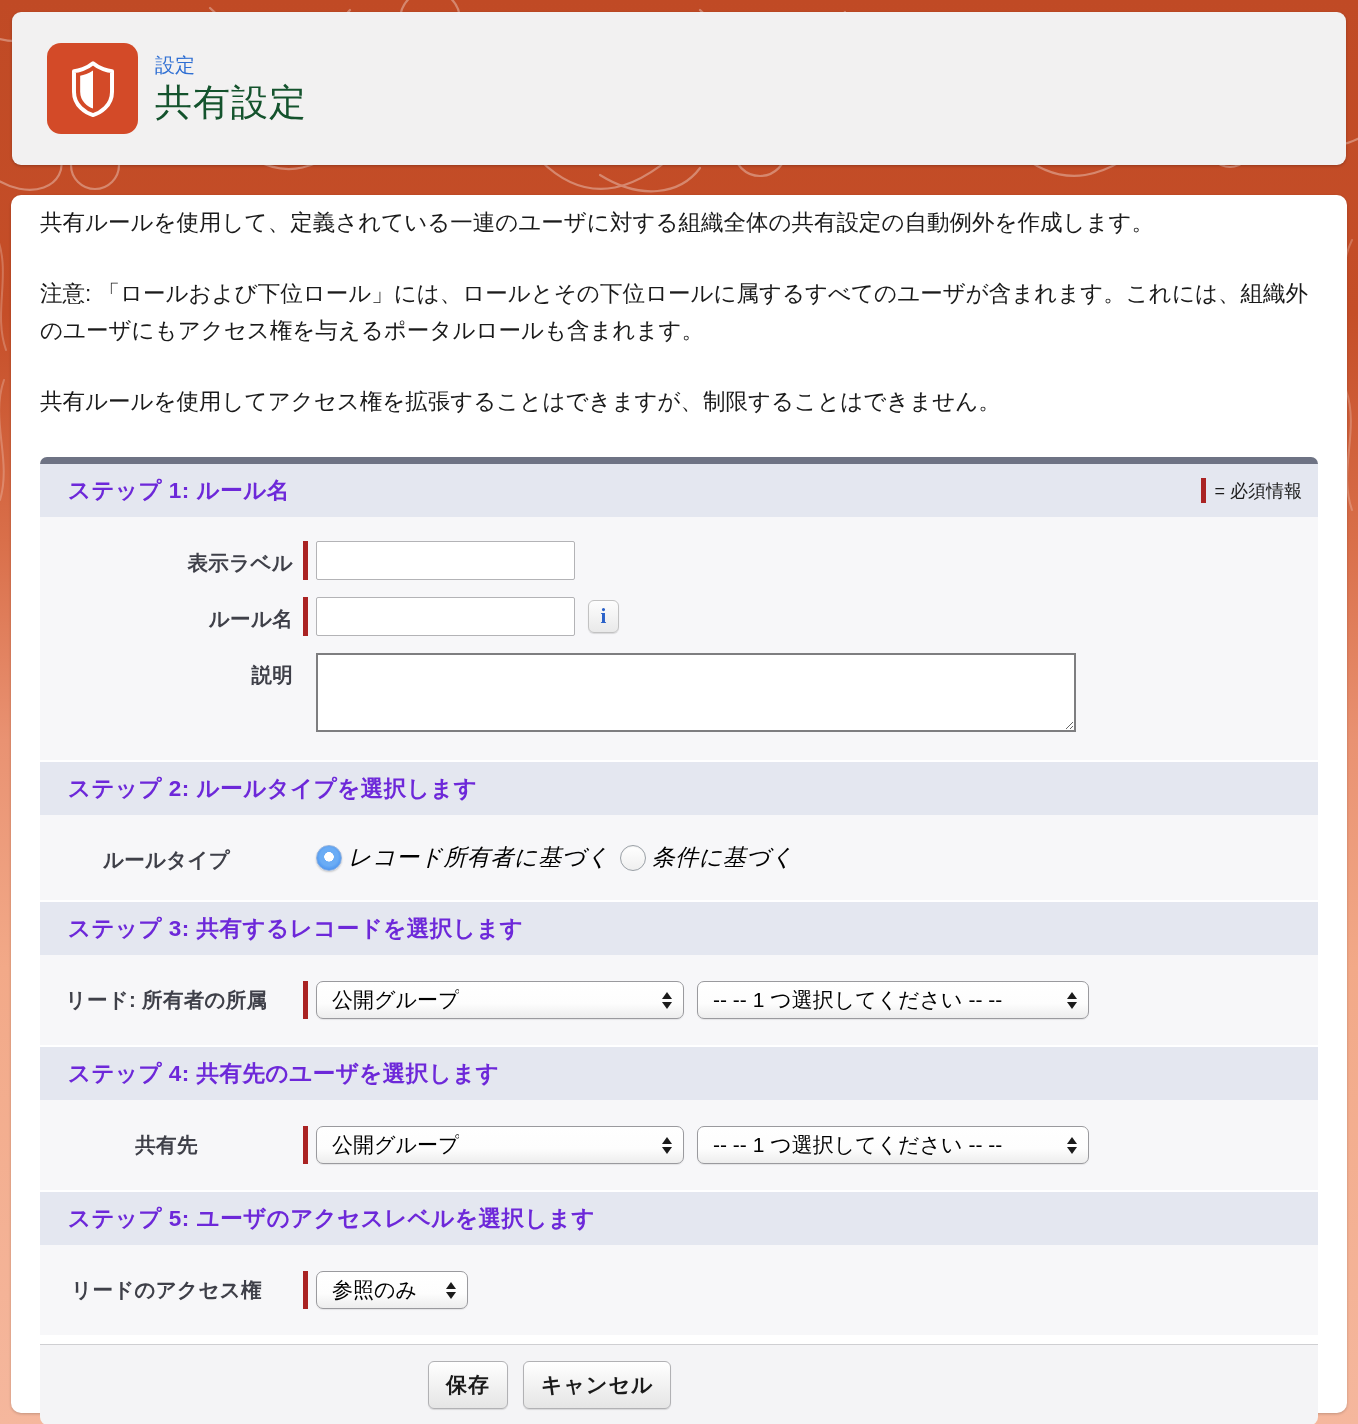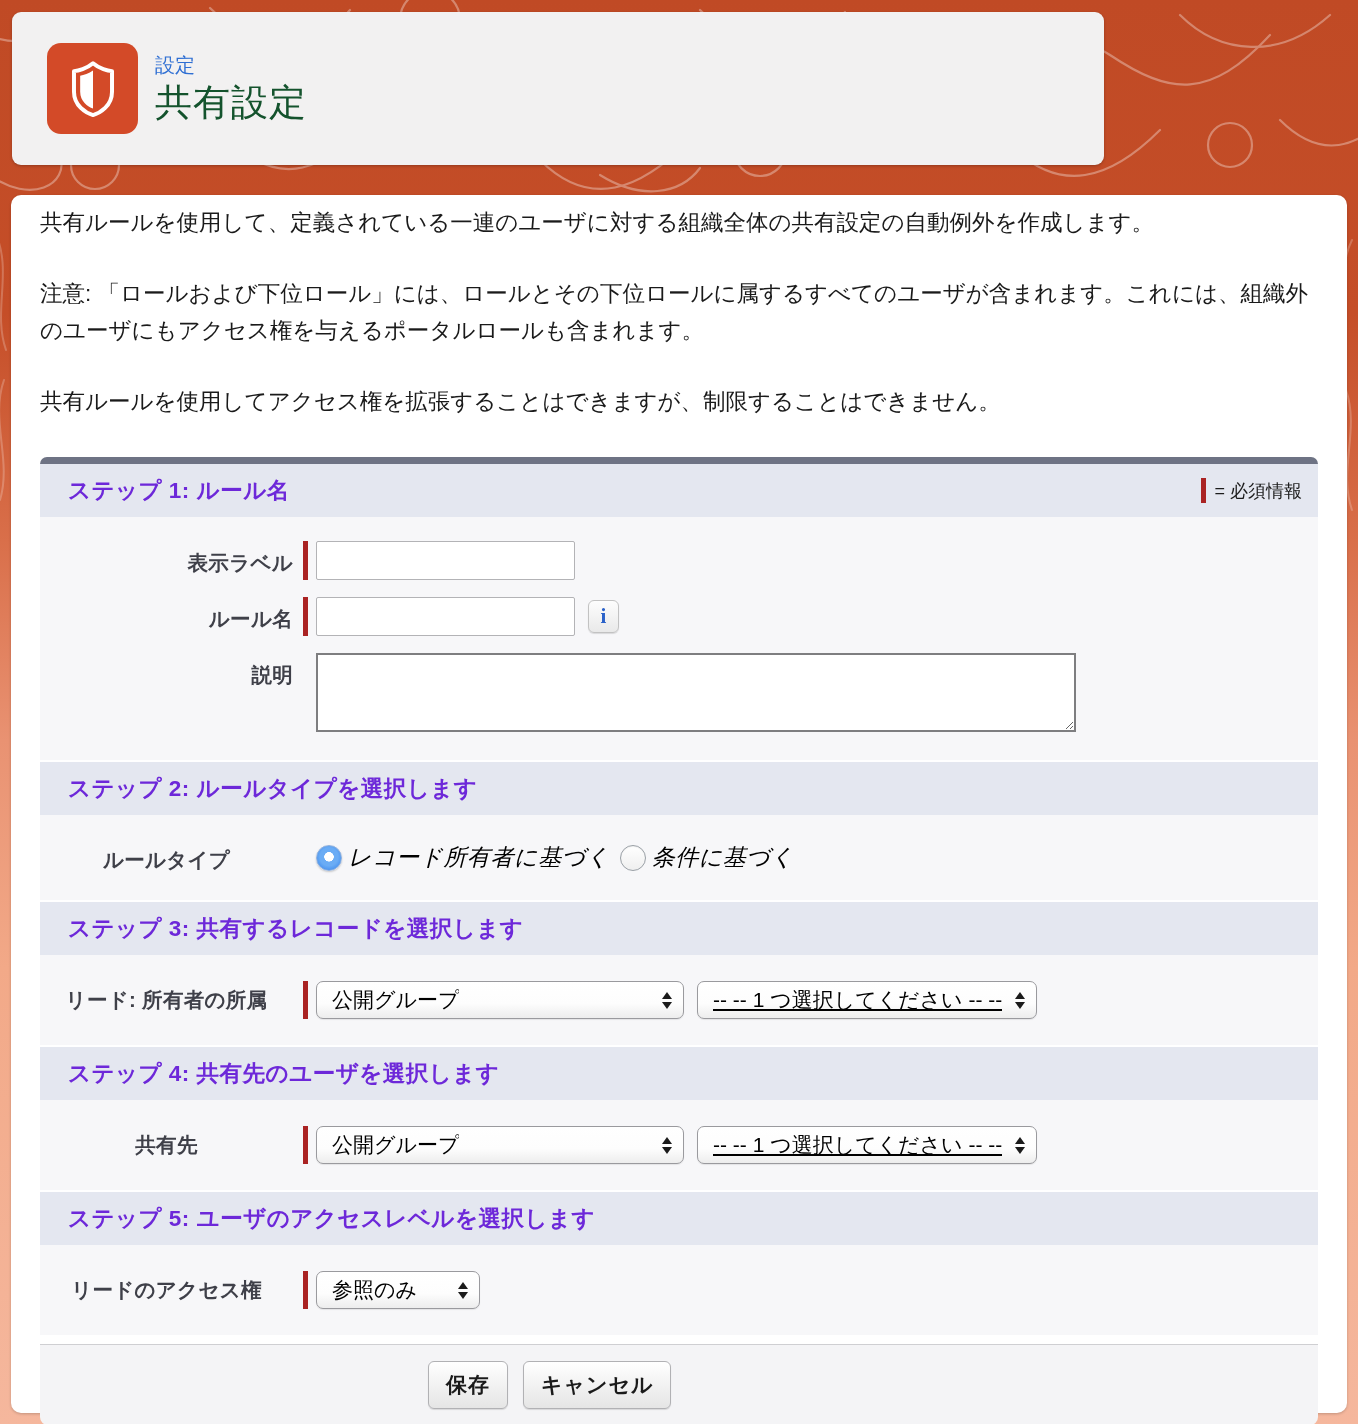--- a/index.html
+++ b/index.html
@@ -11,21 +11,21 @@
   .page {
     position: relative;
     width: 1358px; height: 1424px;
     background: linear-gradient(180deg, #c04a25 0%, #c54e28 22%, #d96f4a 38%, #e99272 52%, #f2a988 68%, #f5b79d 100%);
     overflow: hidden;
   }
   .pattern-svg { position:absolute; left:0; top:0; pointer-events:none; }
 
   
   .header-card {
-    position: absolute; left: 12px; top: 12px; width: 1092px; height: 153px;
+    position: absolute; left: 12px; top: 12px; width: 1334px; height: 153px;
     background: #f2f1f1; border-radius: 9px;
     box-shadow: 0 1px 3px rgba(0,0,0,.25);
     display: flex; align-items: center; padding-left: 35px;
   }
   .app-icon {
     width: 91px; height: 91px; border-radius: 14px;
     background: #d34a28; flex: 0 0 auto;
     display:flex; align-items:center; justify-content:center;
   }
   .header-titles { margin-left: 17px; }
@@ -121,21 +121,21 @@
     height: 38px; border: 1px solid #9a9a9e; border-radius: 7px;
     background: linear-gradient(#ffffff 0%, #fdfdfd 60%, #ededed 100%);
     display: inline-flex; align-items: center; justify-content: space-between;
     padding: 0 11px 0 15px; cursor: pointer;
     box-shadow: 0 1px 1px rgba(0,0,0,.08);
   }
   .fake-select .sel-text { font-size: 21px; color: #000; white-space: nowrap; overflow: hidden; }
   .sel-arrows { display: flex; flex-direction: column; align-items: center; margin-left: 12px; }
   .arr-up { width:0; height:0; border-left:5.5px solid transparent; border-right:5.5px solid transparent; border-bottom:7px solid #1b1b1b; margin-bottom: 3px; }
   .arr-down { width:0; height:0; border-left:5.5px solid transparent; border-right:5.5px solid transparent; border-top:7px solid #1b1b1b; }
-  .w-405 { width: 368px; } .w-392 { width: 340px; margin-left: 13px; text-decoration: underline; } .w-152 { width: 164px; }
+  .w-405 { width: 368px; } .w-392 { width: 392px; margin-left: 13px; } .w-152 { width: 152px; }
 
   
   .buttons-row {
     margin-top: 9px; background: #f4f4f6; border-top: 1px solid #cfcfd2;
     border-radius: 0 0 8px 8px; padding: 16px 0 16px 388px;
     display: flex; gap: 15px;
   }
   .btn {
     background: linear-gradient(#ffffff, #e5e5e5); border: 1px solid #b1b1b4;
     border-radius: 6px; font-weight: bold; font-size: 21px; color: #1a1a1a;

